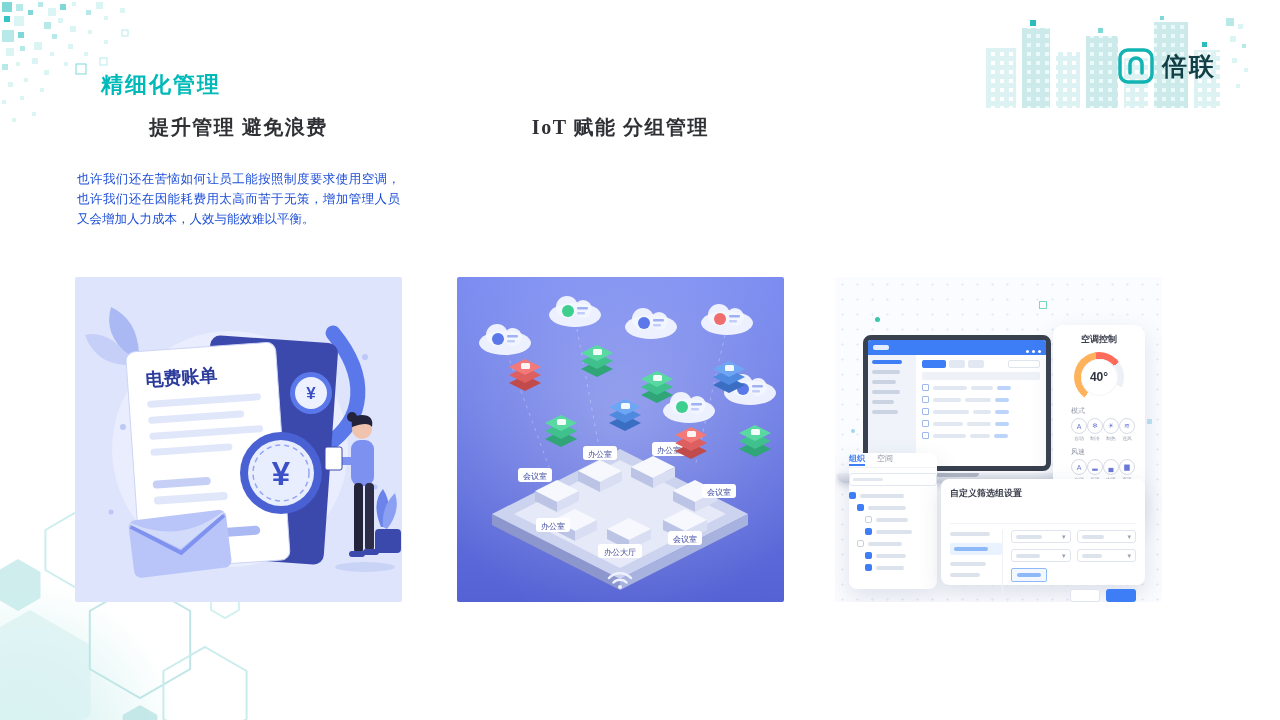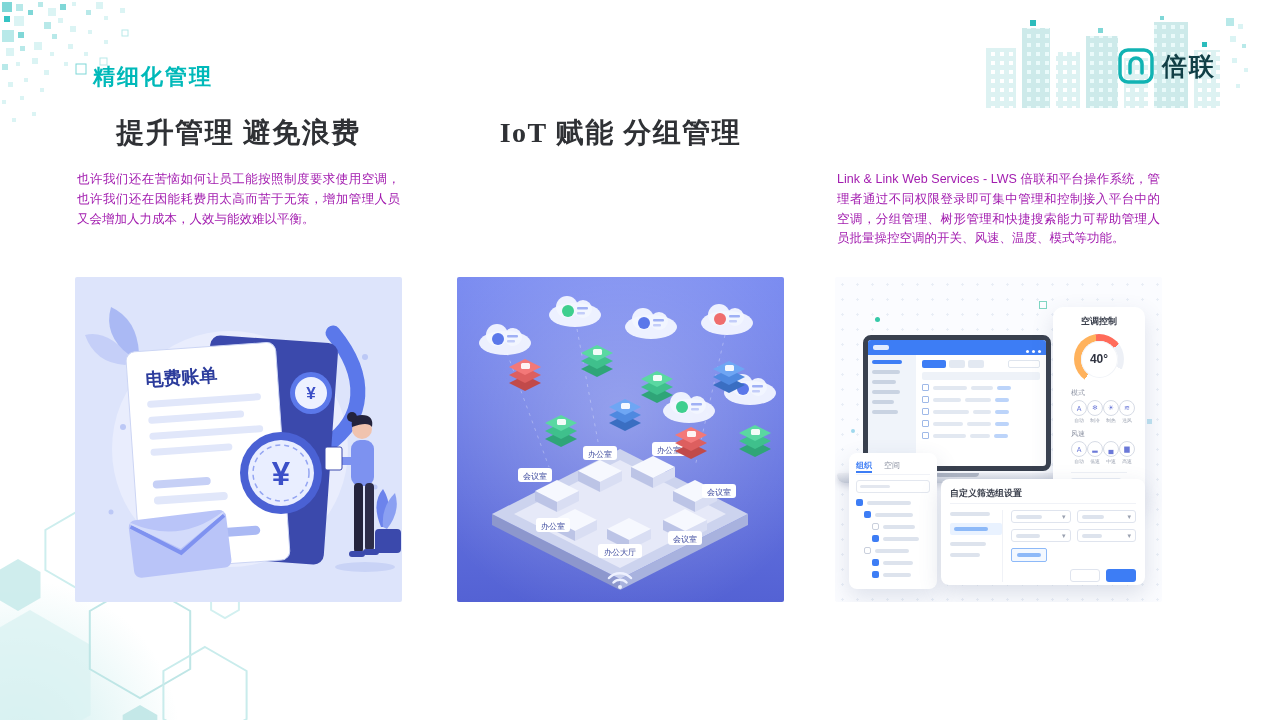--- a/index.html
+++ b/index.html
@@ -6,32 +6,32 @@
   .slide{position:relative;width:1280px;height:720px;background:#ffffff;overflow:hidden;
          font-family:"Liberation Sans","DejaVu Sans",sans-serif;}
   svg{display:block;}
   svg text{font-family:"Liberation Sans","DejaVu Sans",sans-serif;}
 
   .deco{position:absolute;pointer-events:none;}
   .deco-tl{left:0;top:0;}
   .deco-tr{right:30px;top:14px;}
   .deco-bl{left:-10px;bottom:-40px;}
 
-  .page-title{position:absolute;left:85px;top:54px;margin:8px;font-size:22px;font-weight:bold;
+  .page-title{position:absolute;left:85px;top:54px;margin:16px;font-size:22px;font-weight:bold;
               color:#00b9b9;letter-spacing:2px;}
 
   .logo{position:absolute;right:64px;top:48px;display:flex;align-items:center;gap:8px;}
   .logo-text{font-size:25px;font-weight:800;color:#113f46;letter-spacing:2px;}
 
   .col{position:absolute;top:108px;width:327px;height:500px;}
   .col h2{position:absolute;top:6px;left:0;right:0;margin:0;text-align:center;
-          font-family:"Liberation Serif","DejaVu Serif",serif;font-weight:600;font-size:28px;
+          font-family:"Liberation Serif","DejaVu Serif",serif;font-weight:600;font-size:20px;
           color:#2f3135;letter-spacing:1.5px;}
   .col p{position:absolute;top:62px;left:2px;right:2px;margin:0;font-size:12.5px;line-height:1.58;
-         color:#a21caf;text-align:justify;}
+         color:#1d4ed8;text-align:justify;}
   .fig{position:absolute;top:169px;left:0;width:327px;height:325px;margin:0;overflow:hidden;border-radius:2px;}
 
   
   .fig3{background:#fbfcff;}
   .f3-dots{position:absolute;inset:0;background-image:radial-gradient(#e9eef6 1px,transparent 1.3px);
            background-size:15px 15px;}
   .f3-acc{position:absolute;}
   .f3-acc1{left:40px;top:40px;width:5px;height:5px;border-radius:50%;background:#35c9a8;}
   .f3-acc2{left:204px;top:24px;width:6px;height:6px;border:1px solid #7fd6c2;}
   .f3-acc3{right:10px;top:142px;width:5px;height:5px;background:#bfe3f2;}
@@ -55,57 +55,57 @@
   .scr-row{display:flex;align-items:center;gap:4px;margin-bottom:5px;}
   .cbx{width:5px;height:5px;border:1px solid #9fb9e8;border-radius:1px;background:#fff;flex:none;}
   .rb{height:4px;border-radius:2px;background:#e2e8f1;}
   .rb.blue{background:#bcd4fa;}
   .laptop-base{position:absolute;left:2px;top:196px;width:240px;height:10px;z-index:1;
                background:linear-gradient(#edeff4,#c6ccd8);border-radius:3px 3px 10px 10px;
                box-shadow:0 3px 6px rgba(90,100,130,.25);}
   .hinge{position:absolute;left:50%;top:0;transform:translateX(-50%);width:44px;height:4px;
          background:#aeb5c3;border-radius:0 0 5px 5px;}
 
-  .ac-card{position:absolute;left:218px;top:30px;width:92px;height:198px;background:#fff;border-radius:10px;
+  .ac-card{position:absolute;left:218px;top:48px;width:92px;height:198px;background:#fff;border-radius:10px;
            box-shadow:0 8px 22px rgba(70,90,130,.16);padding:8px 18px;box-sizing:border-box;z-index:3;}
   .ac-title{font-size:9px;font-weight:bold;color:#3a3f4c;text-align:center;}
   .ac-gauge{width:50px;height:50px;margin:6px auto 2px;border-radius:50%;display:flex;align-items:center;justify-content:center;
             background:conic-gradient(from 215deg,#ffb25c 0 38%,#ff6b5a 38% 55%,#edf0f6 55% 72%,#ffffff 72%);}
   .ac-gauge-in{width:37px;height:37px;border-radius:50%;background:#fff;display:flex;align-items:center;justify-content:center;
                font-size:12px;font-weight:bold;color:#2f3340;box-shadow:inset 0 0 0 1px #f2f4f8;}
   .ac-label{font-size:7px;color:#8d93a3;margin:4px 0 2px;}
   .ac-row{display:flex;justify-content:space-between;}
   .ac-opt{width:18px;text-align:center;}
   .ac-circ{display:flex;align-items:center;justify-content:center;width:14px;height:14px;margin:0 auto;
            border:1px solid #d7dce6;border-radius:50%;font-size:7px;color:#6b79d8;}
   .ac-circ i{font-style:normal;}
   .ac-cap{display:block;font-size:6px;transform:scale(.8);color:#9aa1b0;white-space:nowrap;}
   .ac-div{height:1px;background:#eef1f6;margin:6px 0 5px;}
   .ac-note{display:block;height:4px;border-radius:2px;background:#e9edf4;margin-bottom:4px;}
   .ac-toggle-row{display:flex;align-items:center;justify-content:space-between;margin-top:2px;}
   .ac-toggle{width:17px;height:9px;border-radius:5px;background:#3d7df5;position:relative;display:inline-block;}
   .ac-toggle i{position:absolute;right:1px;top:1px;width:7px;height:7px;border-radius:50%;background:#fff;}
 
   .tree-card{position:absolute;left:14px;top:176px;width:88px;height:136px;background:#fff;border-radius:8px;
-             box-shadow:0 8px 22px rgba(70,90,130,.16);padding:7px;box-sizing:border-box;z-index:4;}
+             box-shadow:0 8px 22px rgba(70,90,130,.16);padding:0;box-sizing:border-box;z-index:4;}
   .tree-tabs{display:flex;gap:12px;border-bottom:1px solid #f0f2f7;padding-bottom:3px;}
   .tt{font-size:8px;color:#8d93a3;}
   .tt.active{color:#3d7df5;font-weight:bold;box-shadow:0 2px 0 #3d7df5;}
   .tree-search{height:11px;border:1px solid #e3e7ef;border-radius:3px;margin:5px 0 6px;display:flex;align-items:center;padding:0 3px;}
   .tree-search span{width:30px;height:3px;border-radius:2px;background:#e3e7ef;}
   .tree-row{display:flex;align-items:center;gap:4px;margin-bottom:5px;}
   .ind1{margin-left:8px;}.ind2{margin-left:16px;}
   .cb{width:7px;height:7px;border-radius:2px;flex:none;}
   .cb.on{background:#3d7df5;}
   .cb.off{border:1px solid #c9cfdc;background:#fff;box-sizing:border-box;}
   .tbar{height:4px;border-radius:2px;background:#dde3ed;}
 
   .filter-card{position:absolute;left:106px;top:202px;width:204px;height:106px;background:#fff;border-radius:8px;
                box-shadow:0 8px 22px rgba(70,90,130,.18);padding:8px 9px;box-sizing:border-box;z-index:5;}
-  .fc-head{font-size:9px;font-weight:bold;color:#3a3f4c;padding-bottom:3px;border-bottom:1px solid #f0f2f7;}
+  .fc-head{font-size:9px;font-weight:bold;color:#3a3f4c;padding-bottom:23px;border-bottom:1px solid #f0f2f7;}
   .fc-body{display:flex;gap:8px;padding-top:6px;}
   .fc-left{width:52px;border-right:1px solid #f0f2f7;display:flex;flex-direction:column;gap:7px;padding-top:2px;}
   .fbar{display:inline-block;height:4px;border-radius:2px;background:#dde3ed;}
   .fbar.blue{background:#8db9f8;}
   .fitem{display:flex;align-items:center;height:12px;padding:0 4px;}
   .fitem.active{background:#e9f2ff;border-radius:2px;}
   .fc-right{flex:1;display:flex;flex-direction:column;gap:6px;}
   .fc-row{display:flex;gap:6px;}
   .fc-select{flex:1;height:13px;border:1px solid #dfe4ee;border-radius:3px;display:flex;align-items:center;
              justify-content:space-between;padding:0 4px;box-sizing:border-box;}
@@ -501,21 +501,20 @@
         <g transform="translate(163,305)" stroke="#eef1ff" fill="none" stroke-width="2.5" stroke-linecap="round">
           <path d="M-11,-4 a15,15 0 0 1 22,0"></path>
           <path d="M-6.5,0.5 a9,9 0 0 1 13,0"></path>
           <circle cx="0" cy="5" r="2" fill="#eef1ff" stroke="none"></circle>
         </g>
       </svg>
     </figure>
   </section>
 
   <section class="col" style="left:835px">
-    <p>Link &amp; Link Web Services - LWS 倍联和平台操作系统，管理者通过不同权限登录即可集中管理和控制接入平台中的空调，分组管理、树形管理和快捷搜索能力可帮助管理人员批量操控空调的开关、风速、温度、模式等功能。</p>
     <figure class="fig fig3">
       <div class="f3-dots"></div>
       <span class="f3-acc f3-acc1"></span>
       <span class="f3-acc f3-acc2"></span>
       <span class="f3-acc f3-acc3"></span>
       <span class="f3-acc f3-acc4"></span>
 
       <div class="laptop-screen">
         <div class="scr-top">
           <span class="scr-logo"></span>

